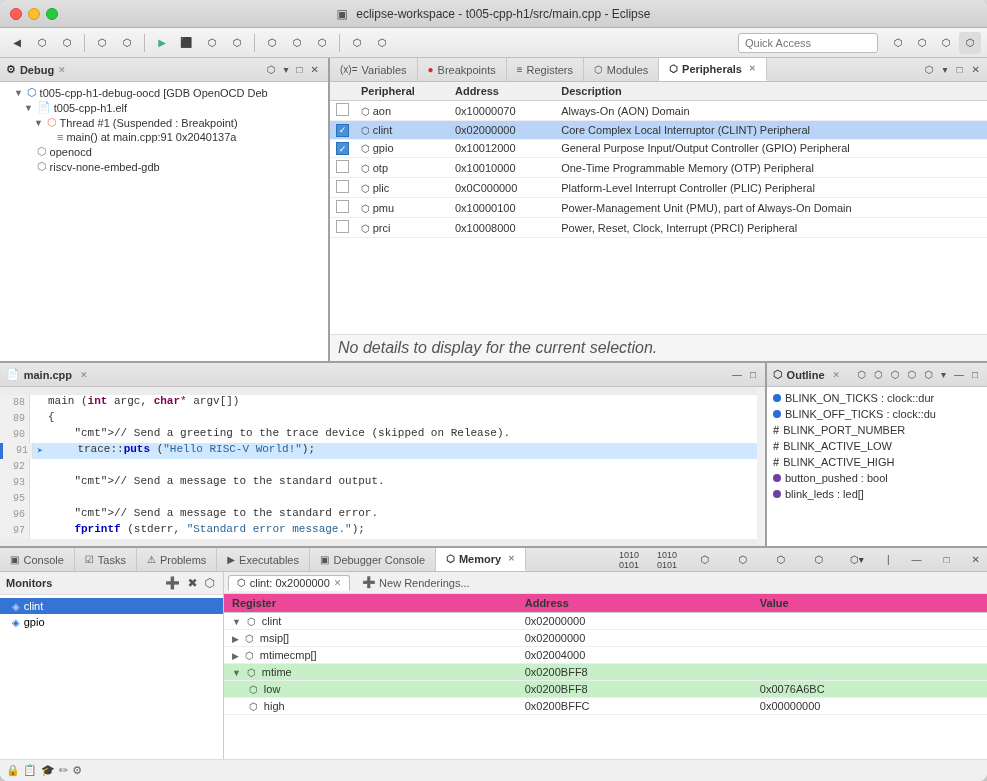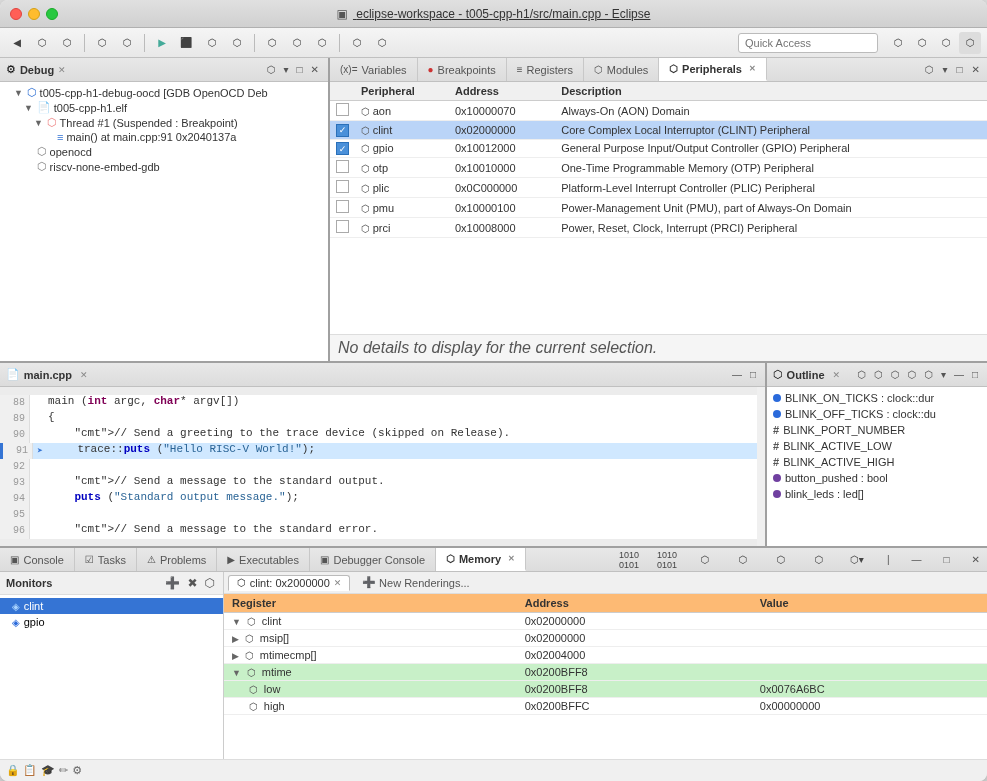--- a/index.html
+++ b/index.html
@@ -41,21 +41,20 @@
     .tl-red { background: #ff5f57; border: 1px solid #e0443e; }
     .tl-yellow { background: #febc2e; border: 1px solid #d4a017; }
     .tl-green { background: #28c840; border: 1px solid #1aab29; }
     .titlebar-title {
       position: absolute;
       left: 50%;
       transform: translateX(-50%);
       font-size: 12px;
       color: #333;
       white-space: nowrap;
-      text-decoration: underline;
     }
     .titlebar-icon {
       font-size: 12px;
       margin-right: 5px;
       color: #555;
     }
 
     
     .toolbar {
       background: linear-gradient(to bottom, #f5f5f5, #e8e8e8);
@@ -471,21 +470,21 @@
     .reg-table-container {
       flex: 1;
       overflow: auto;
     }
     .reg-table {
       width: 100%;
       border-collapse: collapse;
       font-size: 11px;
     }
     .reg-table thead th {
-      background: #fdba74;
+      background: #ec4899;
       border-bottom: 1px solid #ccc;
       padding: 3px 8px;
       text-align: left;
       font-weight: 600;
       color: #333;
       sticky: top;
     }
     .reg-table tbody tr { cursor: pointer; }
     .reg-table tbody tr.reg-highlighted { background: #c8f0c8; }
     .reg-table tbody td {
@@ -763,33 +762,33 @@
     <div class="line-gutter">92</div>
     <div class="line-arrow"></div>
     <div class="line-content"></div>
   </div>
               <div class="code-line">
     <div class="line-gutter">93</div>
     <div class="line-arrow"></div>
     <div class="line-content">    <span class="&lt;span">"cmt"</span>&gt;// Send a message to the standard output.</div>
   </div>
               <div class="code-line">
-    <div class="line-gutter">94</div>
-    <div class="line-arrow"></div>
-    <div class="line-content">    <span class="kw"><span class="fn">puts</span></span> (<span class="str">"Standard output message."</span>);</div>
-  </div>
-              <div class="code-line">
     <div class="line-gutter">95</div>
     <div class="line-arrow"></div>
     <div class="line-content"></div>
   </div>
               <div class="code-line">
     <div class="line-gutter">96</div>
     <div class="line-arrow"></div>
     <div class="line-content">    <span class="&lt;span">"cmt"</span>&gt;// Send a message to the standard error.</div>
+  </div>
+              <div class="code-line">
+    <div class="line-gutter">97</div>
+    <div class="line-arrow"></div>
+    <div class="line-content">    <span class="kw"><span class="fn">fprintf</span></span> (stderr, <span class="str">"Standard error message."</span>);</div>
   </div>
             </div>
           <div class="scroll-indicator">
             
           </div>
         </div>
       </div>
 
       <div class="outline-panel">
         <div class="panel-header">

